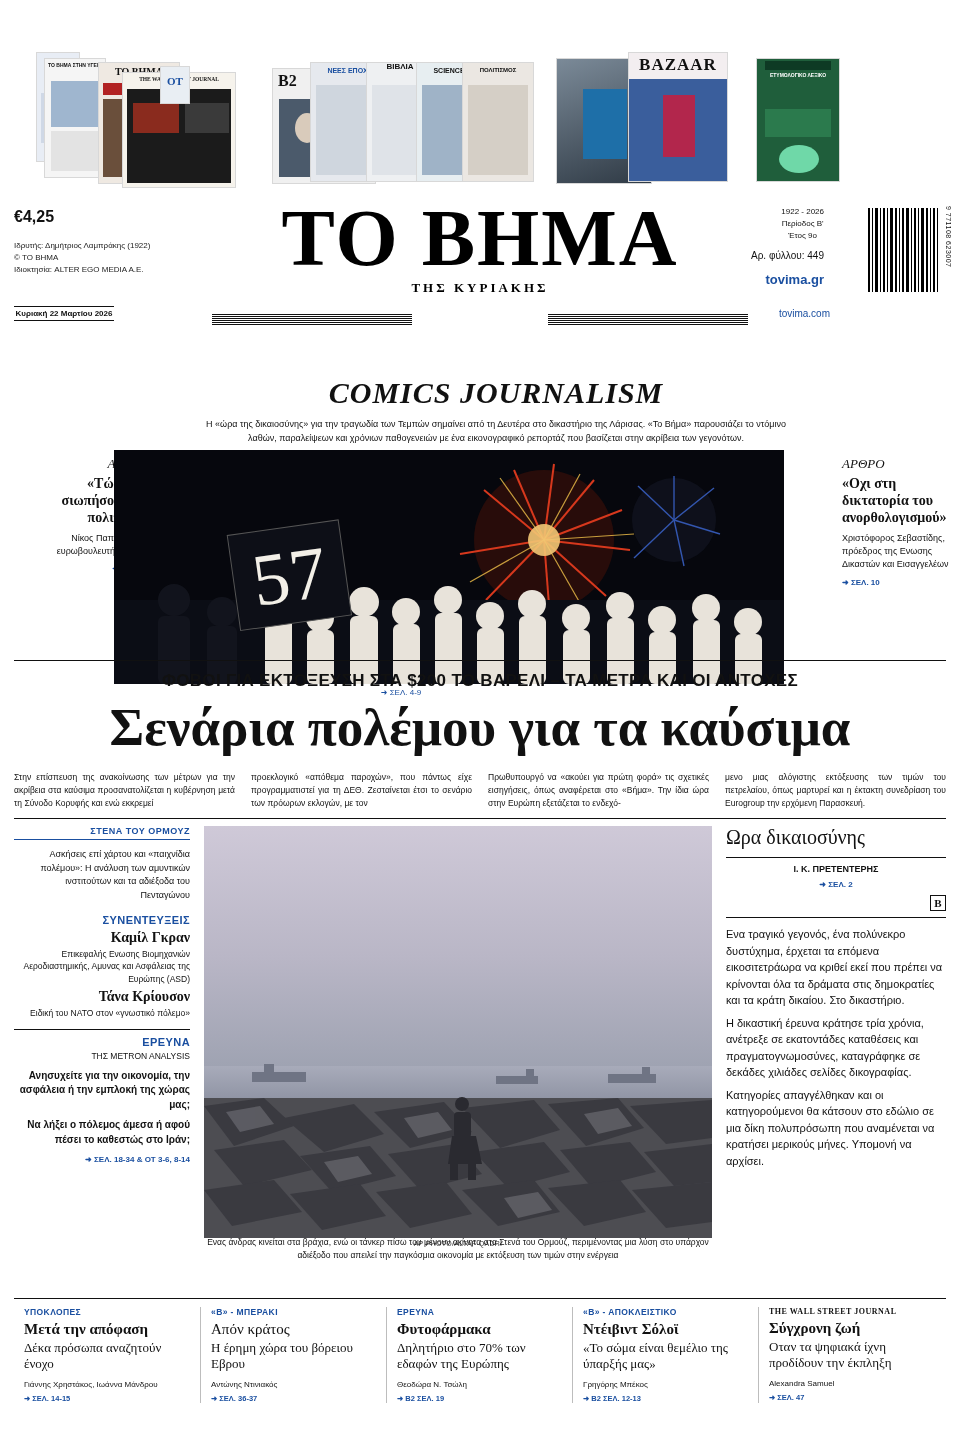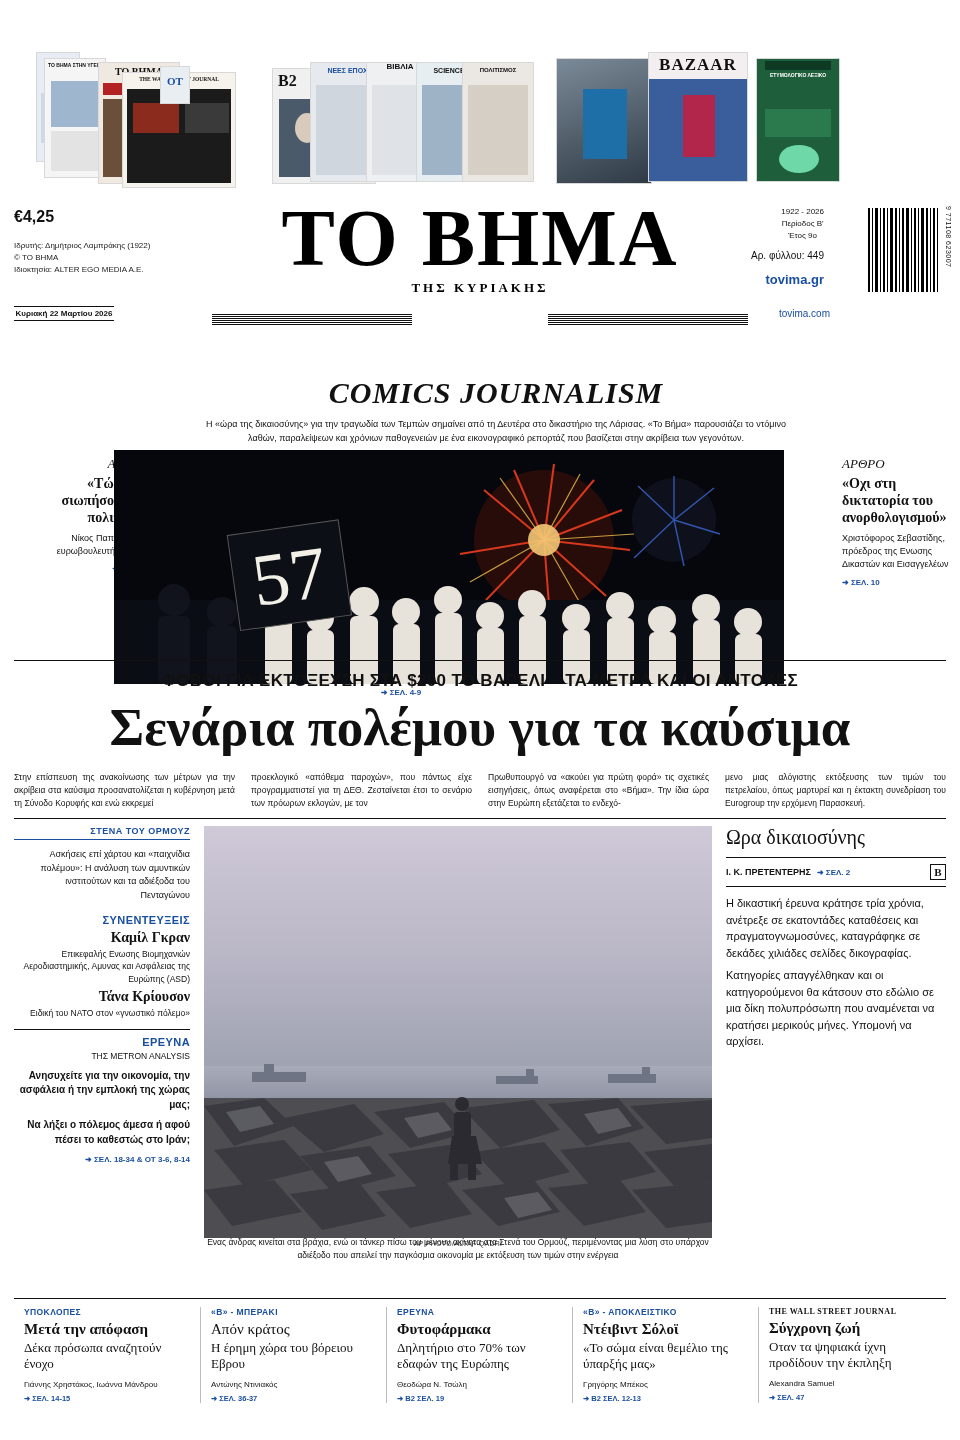--- a/index.html
+++ b/index.html
@@ -77,21 +77,21 @@
   .kicker-head { font-family:"Liberation Serif", serif; font-weight:bold; font-size:14px; line-height:1.2; }
   .kicker-by { font-size:9px; line-height:1.45; margin-top:6px; }
   .kicker-page { font-size:8px; margin-top:6px; color:#1a4fa0; font-weight:bold; }
 
   .comic-img {
     position:absolute; left:98px; top:76px; width:670px; height:234px;
     background:#05060b; overflow:hidden;
   }
   .comic-credit {
     position:absolute; left:0; top:314px; width:770px; text-align:center;
-    font-size:8px; color:#1a4fa0; font-weight:bold;
+    font-size:8px; color:#1a4fa0; font-weight:normal;
   }
 
   
   .oil { position:absolute; left:0; top:660px; width:960px; }
   .hr-full { width:932px; margin:0 auto; border-top:1px solid #111; }
   .oil-kicker {
     text-align:center; font-weight:bold; font-size:17px; letter-spacing:0.3px;
     margin-top:10px;
   }
   .oil-head {
@@ -137,21 +137,21 @@
   .photo-cap {
     position:absolute; left:204px; top:418px; width:508px; text-align:center;
     font-size:8.5px; line-height:1.5;
   }
 
   .mid-right { position:absolute; left:726px; top:8px; width:220px; }
   .mr-head {
     font-family:"Liberation Serif", serif; font-size:20px; font-weight:normal;
   }
   .mr-rule { border-top:1px solid #111; margin:8px 0 6px 0; }
-  .mr-by { font-size:9px; font-weight:bold; display:flex; align-items:center; gap:6px; }
+  .mr-by { font-size:9px; font-weight:bold; display:flex; align-items:center; gap:6px;flex-direction:column; }
   .mr-page { color:#1a4fa0; font-size:8px; }
   .badge-b {
     display:inline-block; width:16px; height:16px; border:1px solid #111;
     text-align:center; line-height:15px; font-family:"Liberation Serif", serif;
     font-weight:bold; font-size:11px; margin-left:auto;
   }
   .mr-rule2 { border-top:1px solid #111; margin:6px 0 8px 0; }
   .mr-body { font-size:11px; line-height:1.5; text-align:left; }
   .mr-body p { margin:0 0 6px 0; }
 
@@ -223,21 +223,21 @@
     </div>
     <div class="cover" style="left:462px; top:62px; width:72px; height:120px; background:#ebe7e2;">
       <span class="ctitle" style="font-size:6px; padding-top:4px;">ΠΟΛΙΤΙΣΜΟΣ</span>
       <div style="position:absolute;left:5px;top:22px;right:5px;bottom:6px;background:#d5cfc6;"></div>
     </div>
     <div class="cover" style="left:556px; top:58px; width:96px; height:126px; background:#5c6a78;">
       <span class="ctitle" style="font-size:7px; color:#fff; position:absolute; bottom:4px; left:0;">ΜΠΕΡΑΚΙ</span>
       <div style="position:absolute;left:0;top:0;right:0;bottom:0;background:linear-gradient(160deg,#7b8a98,#2f3a45);"></div>
       <div style="position:absolute;left:26px;top:30px;width:44px;height:70px;background:#1e6fa8;"></div>
     </div>
-    <div class="cover" style="left:648px; top:52px; width:100px; height:130px; background:#f3eef0;">
+    <div class="cover" style="left:628px; top:52px; width:100px; height:130px; background:#f3eef0;">
       <span class="ctitle" style="font-size:17px; font-family:'Liberation Serif',serif; padding-top:3px; letter-spacing:1px;">BAZAAR</span>
       <div style="position:absolute;left:0;top:26px;right:0;bottom:0;background:#3a5e9c;"></div>
       <div style="position:absolute;left:34px;top:42px;width:32px;height:62px;background:#b2264c;"></div>
     </div>
     <div class="cover" style="left:756px; top:58px; width:84px; height:124px; background:#1f5e3b;">
       <span class="ctitle" style="font-size:5px; color:#fff; padding-top:14px;">ΕΤΥΜΟΛΟΓΙΚΟ ΛΕΞΙΚΟ</span>
       <div style="position:absolute;left:8px;top:2px;right:8px;height:9px;background:#0e3a24;"></div>
       <div style="position:absolute;left:8px;top:50px;right:8px;height:28px;background:#2b7a4d;"></div>
       <div style="position:absolute;left:22px;top:86px;width:40px;height:28px;background:#6fd8a8;border-radius:50%;"></div>
     </div>
@@ -514,20 +514,21 @@
     <div class="mid-right">
       <div class="mr-head">Ωρα δικαιοσύνης</div>
       <div class="mr-rule"></div>
       <div class="mr-by">
         <span>Ι. Κ. ΠΡΕΤΕΝΤΕΡΗΣ</span>
         <span class="mr-page">➜ ΣΕΛ. 2</span>
         <span class="badge-b">B</span>
       </div>
       <div class="mr-rule2"></div>
       <div class="mr-body">
+        <p>Ενα τραγικό γεγονός, ένα πολύνεκρο δυστύχημα, έρχεται τα επόμενα εικοσιτετράωρα να κριθεί εκεί που πρέπει να κρίνονται όλα τα δράματα στις δημοκρατίες και τα κράτη δικαίου. Στο δικαστήριο.</p>
         <p>Η δικαστική έρευνα κράτησε τρία χρόνια, ανέτρεξε σε εκατοντάδες καταθέσεις και πραγματογνωμοσύνες, καταγράφηκε σε δεκάδες χιλιάδες σελίδες δικογραφίας.</p>
         <p>Κατηγορίες απαγγέλθηκαν και οι κατηγορούμενοι θα κάτσουν στο εδώλιο σε μια δίκη πολυπρόσωπη που αναμένεται να κρατήσει μερικούς μήνες. Υπομονή να αρχίσει.</p>
       </div>
     </div>
   </div>
 
   <div class="bottom">
     <div class="bottom-rule-top"></div>
     <div class="bottom-row">
 

